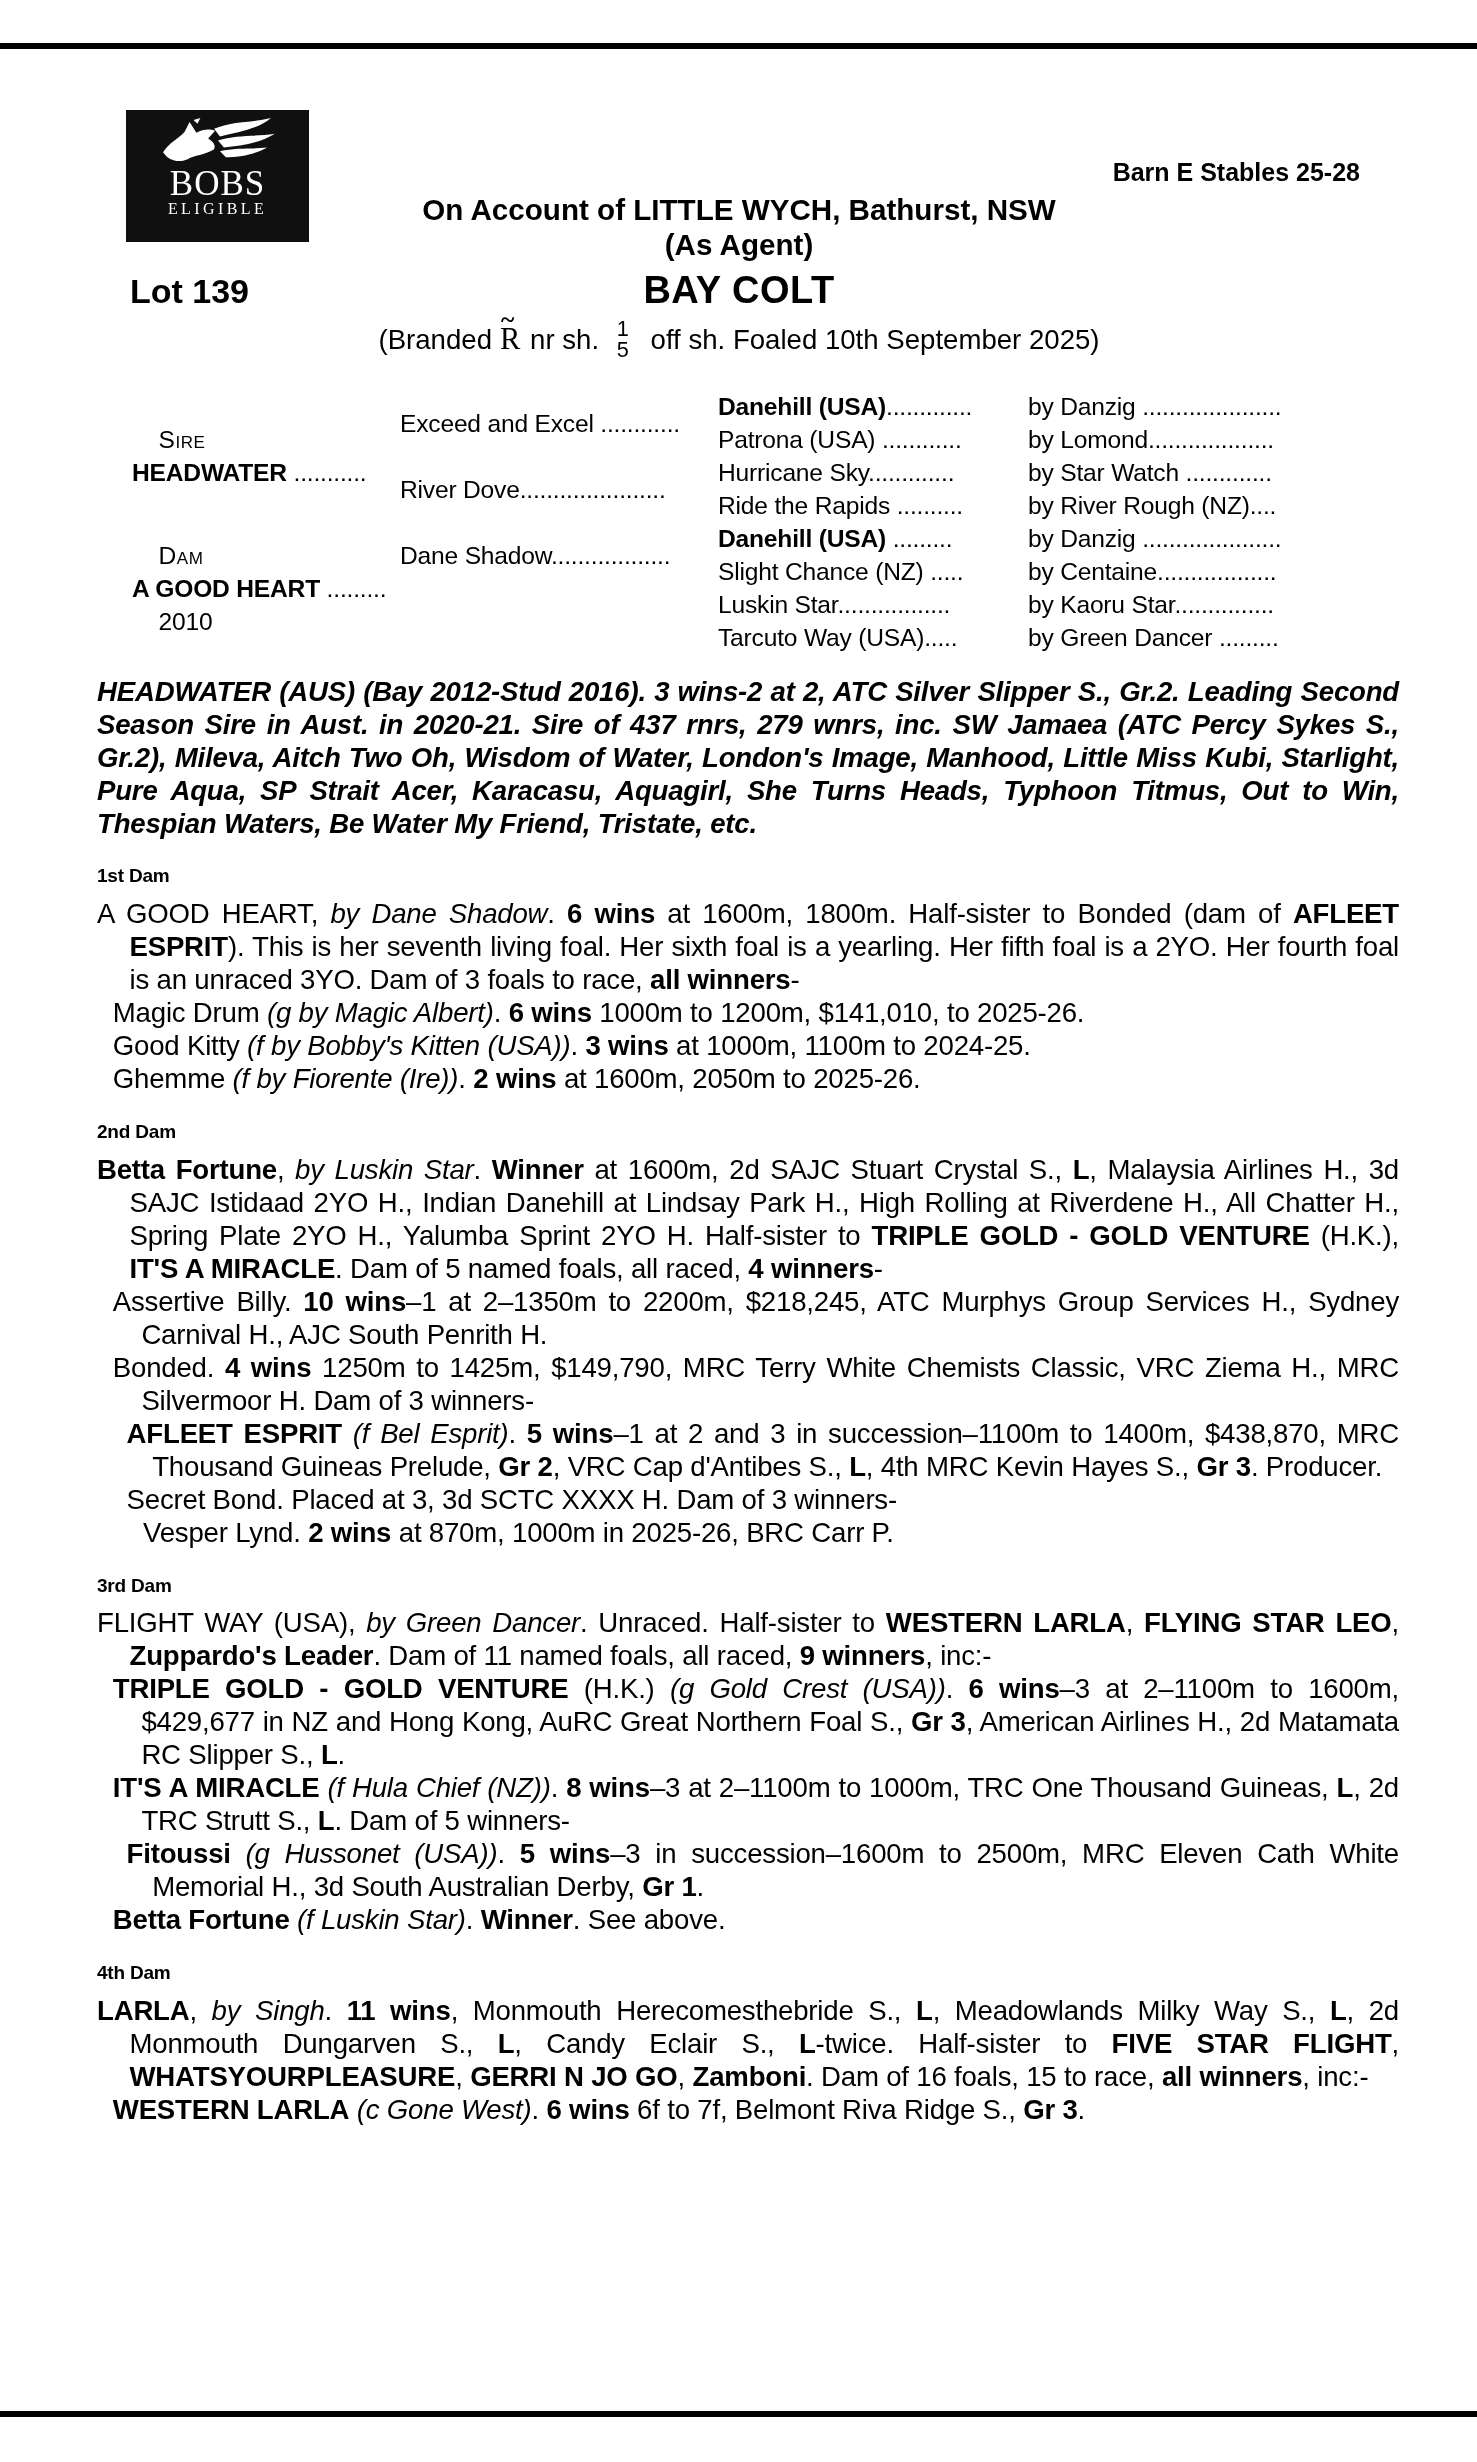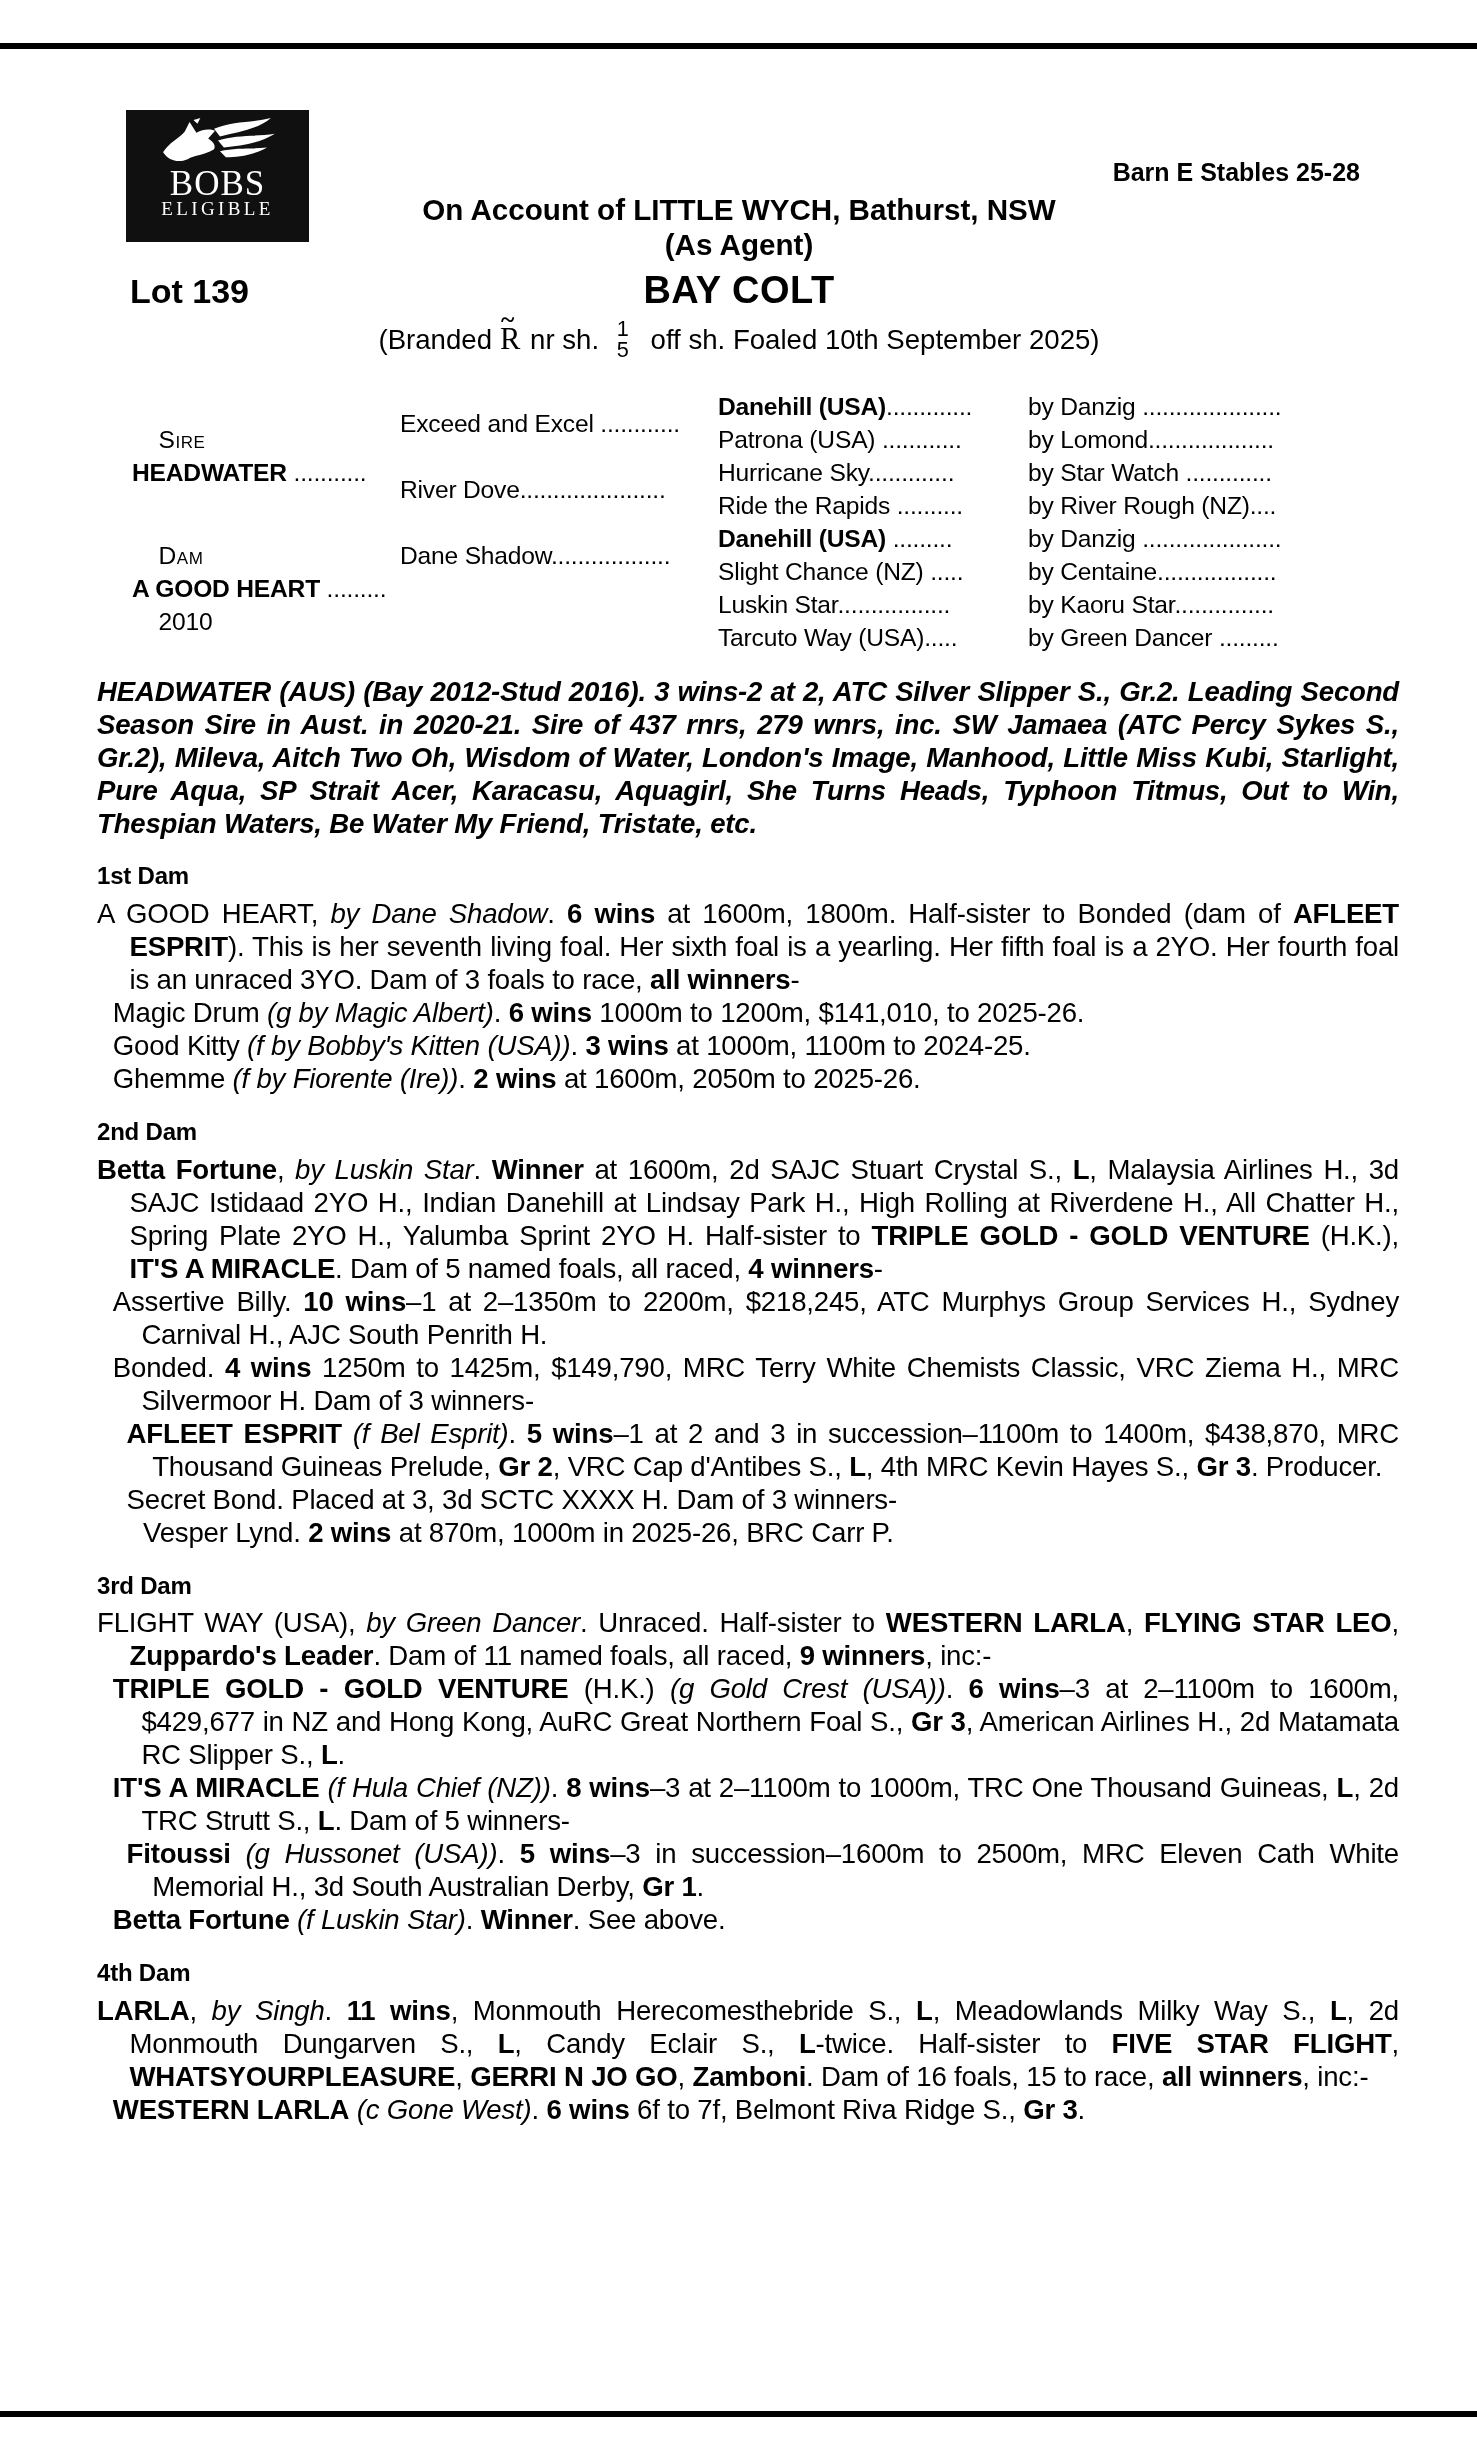--- a/index.html
+++ b/index.html
@@ -7,21 +7,21 @@
         font-family:"Liberation Sans",sans-serif;overflow:hidden;}
   .rule{position:absolute;left:0;width:100%;height:5.9px;background:#000;}
   .rule.top{top:43px;}
   .rule.bottom{top:2411px;}
 
   
   .logo{position:absolute;left:126px;top:110px;width:183px;height:132px;background:#101010;
         color:#fff;text-align:center;}
   .logo svg{display:block;margin:6.9px auto 0;}
   .logo .l1{font-family:"Liberation Serif",serif;font-size:35px;line-height:31.5px;letter-spacing:1px;}
-  .logo .l2{font-family:"Liberation Serif",serif;font-size:19px;line-height:19.7px;letter-spacing:3.4px;}
+  .logo .l2{font-family:"Liberation Serif",serif;font-size:16px;line-height:19.7px;letter-spacing:3.4px;}
 
   .barn{position:absolute;top:158px;right:118px;font-size:25px;font-weight:bold;}
   .account{position:absolute;top:193px;left:0;width:100%;text-align:center;font-size:29.6px;font-weight:bold;}
   .agent{position:absolute;top:228px;left:0;width:100%;text-align:center;font-size:29.6px;font-weight:bold;}
   .lot{position:absolute;left:130px;top:272px;font-size:34px;font-weight:bold;}
   .title{position:absolute;top:269px;left:0;width:100%;text-align:center;font-size:38px;font-weight:bold;letter-spacing:0.5px;}
   .branded{position:absolute;top:321px;left:0;width:100%;text-align:center;font-size:27.6px;}
   .brand-glyph{position:relative;display:inline-block;margin:0 9.9px 0 7.9px;font-family:"Liberation Serif",serif;font-size:30.5px;}
   .brand-glyph .tilde{position:absolute;top:-16.7px;left:1px;font-size:25.6px;font-weight:bold;}
   .frac{display:inline-flex;flex-direction:column;vertical-align:middle;margin:0 21.7px 0 17.7px;
@@ -36,21 +36,21 @@
   
   .ped{display:grid;grid-template-columns:268px 318px 310px 1fr;grid-template-rows:repeat(8,33px);
        margin-left:35px;font-size:24.6px;line-height:33px;text-align:left;letter-spacing:-0.2px;}
   .ped .cell{white-space:nowrap;}
   .ped .block{display:flex;flex-direction:column;justify-content:center;}
   .ped .scaps{font-variant:small-caps;letter-spacing:0.5px;margin-left:26.6px;}
   .ped .yr{margin-left:26.6px;}
   .ped .mid{display:flex;align-items:center;}
 
   .sirepara{margin:20.7px 0 0 0;font-weight:bold;font-style:italic;}
-  .damhead{font-size:24px;font-weight:bold;margin:19.7px 0 4.9px 0;text-align:left;}
+  .damhead{font-size:19px;font-weight:bold;margin:19.7px 0 4.9px 0;text-align:left;}
   .sec p{margin:0;}
   p.lv0{padding-left:32.5px;text-indent:-32.5px;}
   p.lv1{margin-left:15.8px !important;padding-left:28.6px;text-indent:-28.6px;}
   p.lv2{margin-left:29.6px !important;padding-left:25.6px;text-indent:-25.6px;}
   p.lv3{margin-left:46px !important;}
 </style>
 </head>
 <body>
 
 <div class="page">

